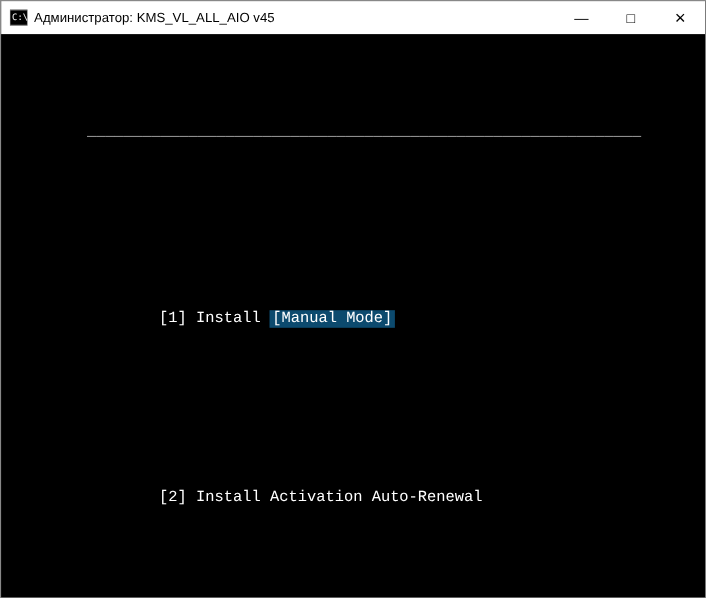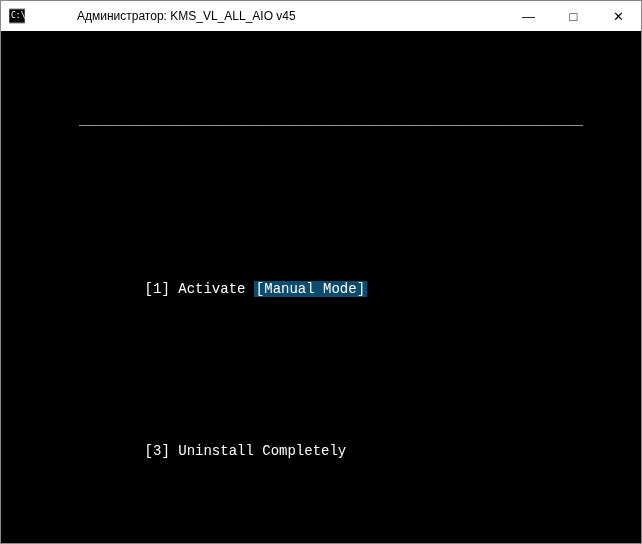--- a/index.html
+++ b/index.html
@@ -21,21 +21,21 @@
     padding-left: 8px;
     font-family: 'Segoe UI', Tahoma, sans-serif;
     font-size: 12px;
     color: #000;
   }
   .titlebar .app-icon {
     margin-right: 6px;
     display: inline-flex;
     align-items: center;
   }
-  .titlebar .title { flex: 1; white-space: nowrap; overflow: hidden; margin-left: 46px; }
+  .titlebar .title { flex: 1; white-space: nowrap; overflow: hidden; }
   .win-controls { display: flex; height: 100%; }
   .win-btn {
     width: 45px;
     height: 30px;
     display: flex;
     align-items: center;
     justify-content: center;
     font-family: 'Segoe UI', sans-serif;
     font-size: 13px;
     color: #000;
@@ -82,23 +82,26 @@
     <div class="win-btn close">✕</div>
   </div>
 </div>
 
 <div class="console">
 
   <div class="line indent1"><span class="hr">____________________________________________________________</span></div>
   <div class="line">&nbsp;</div>
 
   <div class="line indent2">
-    <span class="key">[1]</span> <span class="label">Activate</span> <span class="mode-highlight">[Manual Mode]</span>
+    <span class="key">[1]</span> <span class="label">Install</span> <span class="mode-highlight">[Manual Mode]</span>
   </div>
   <div class="line">&nbsp;</div>
+  <div class="line indent2">
+    <span class="key">[2]</span> <span class="label">Install Activation Auto-Renewal</span>
+  </div>
   <div class="line indent2">
     <span class="key">[3]</span> <span class="label">Uninstall Completely</span>
   </div>
   
   
 
   
   
   
   

